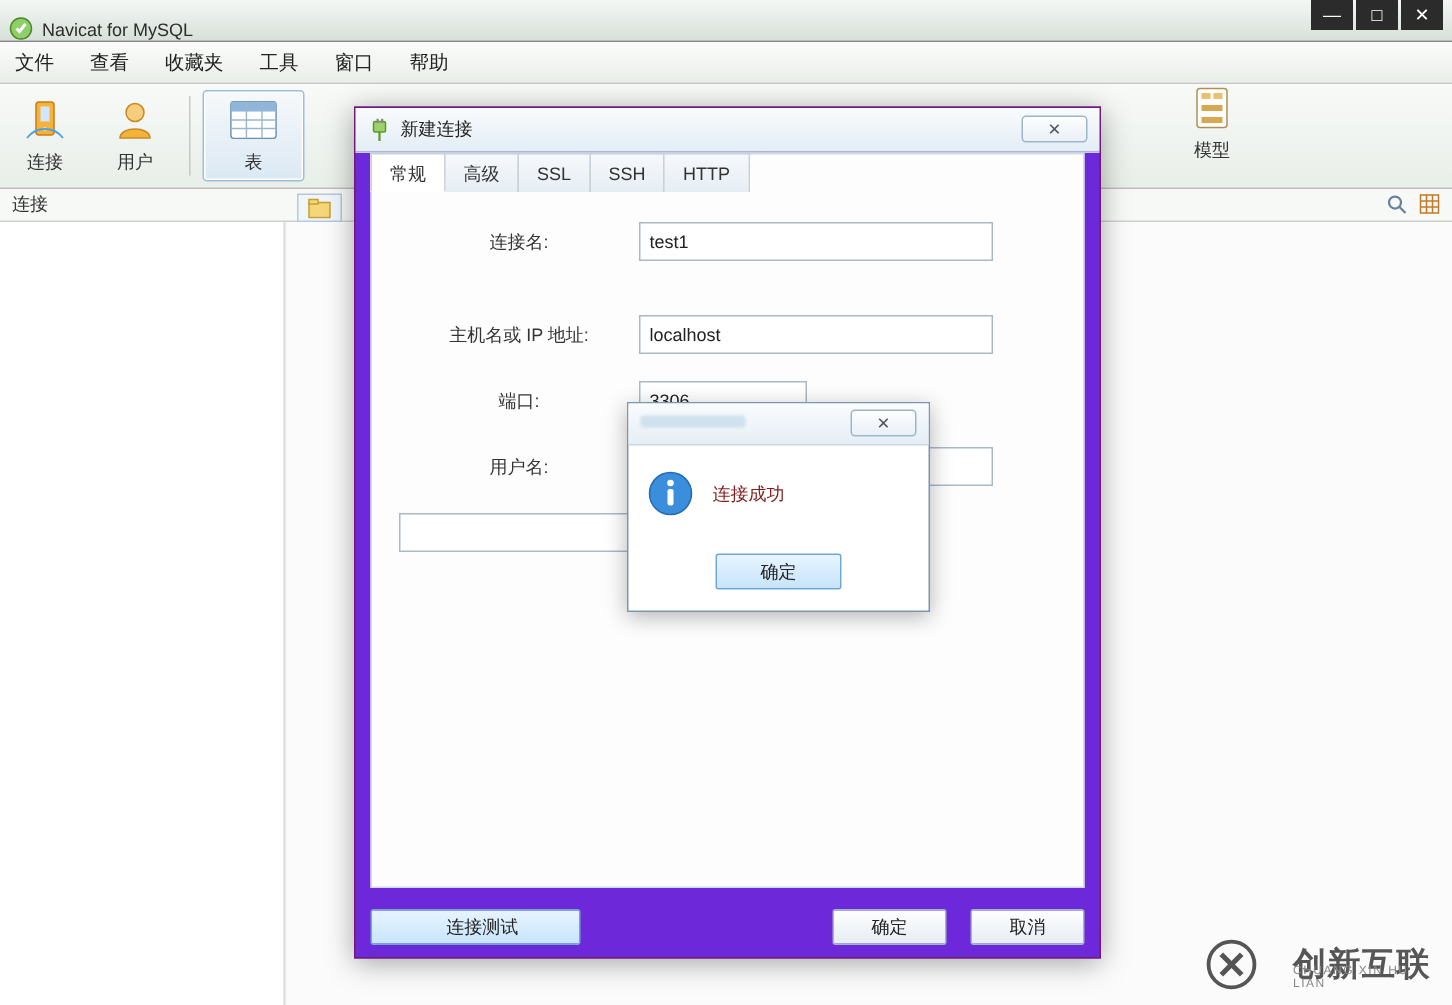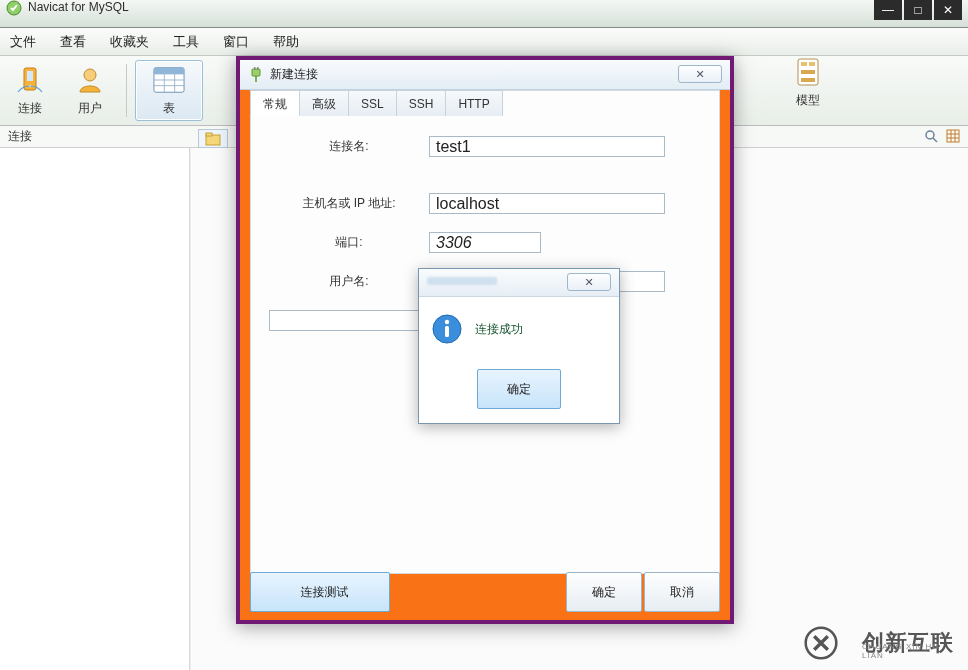--- a/index.html
+++ b/index.html
@@ -1,19 +1,19 @@
 <!DOCTYPE html>
 <html><head>
 <meta charset="utf-8">
 <style>
   * { box-sizing: border-box; font-family: "Microsoft YaHei", "Segoe UI", Tahoma, sans-serif; }
   body { margin:0; padding:0; width:968px; height:670px; background:#fff; overflow:hidden; position:relative; }
 
   
-  .titlebar { height:28px; background:linear-gradient(180deg,#f4f7f4,#d6e0d8); display:flex; align-items:flex-start; padding:0 6px; border-bottom:1px solid #888; }
+  .titlebar { height:28px; background:linear-gradient(180deg,#f4f7f4,#d6e0d8); display:flex; align-items:flex-end; padding:0 6px; border-bottom:1px solid #888; }
   .titlebar .appicon svg { width:16px; height:16px; display:block; }
   .titlebar .title { font-size:12px; margin-left:6px; color:#2d2d2d; }
   .winbtns { position:absolute; top:0; right:6px; height:22px; display:flex; }
   .winbtn { width:28px; height:20px; background:#2b2b2b; color:#fff; display:flex; align-items:center; justify-content:center; margin-left:2px; font-size:12px; cursor:default; }
 
   
   .menubar { height:28px; background:linear-gradient(180deg,#fbfcfb,#e9eee9); border-bottom:1px solid #c8c8c8; display:flex; align-items:center; padding:0 10px; font-size:13px; color:#222; }
   .menubar .menu { margin-right:24px; }
 
   
@@ -28,49 +28,49 @@
   .connstrip { height:22px; background:#f7f9f7; border-bottom:1px solid #d0d0d0; display:flex; align-items:center; padding:0 8px; font-size:12px; color:#333; position:relative; }
   .connstrip .righticons { position:absolute; right:8px; top:0; height:22px; display:flex; align-items:center; gap:8px; color:#6b8199; }
 
   
   .mainarea { position:absolute; top:148px; bottom:0; left:0; right:0; display:flex; background:#fff; }
   .sidebar { width:190px; border-right:1px solid #d8d8d8; background:#fff; }
   .content { flex:1; background:#fafbfa; border-left:1px solid #eee; }
   .smalltab { position:absolute; top:129px; left:198px; width:30px; height:19px; border:1px solid #b8c8d8; background:#eef5fb; display:flex; align-items:center; justify-content:center; }
 
   
-  .dialog { position:absolute; left:236px; top:56px; width:498px; height:568px; border:4px solid #701a75; background:#f97316; box-shadow:0 3px 18px rgba(0,0,0,.35); }
+  .dialog { position:absolute; left:236px; top:71px; width:498px; height:568px; border:1px solid #701a75; background:#6d28d9; box-shadow:0 3px 18px rgba(0,0,0,.35); }
   .dialog-titlebar { height:30px; background:linear-gradient(180deg,#f9fbfd,#e3edf5); border-bottom:1px solid #c4d2dd; display:flex; align-items:center; padding:0 8px; font-size:12px; color:#222; position:relative; }
   .dicon svg { width:16px; height:16px; display:block; }
   .dtitle { margin-left:6px; }
   .dclose { position:absolute; right:8px; top:5px; width:44px; height:18px; border:1px solid #9fb6c8; border-radius:3px; background:linear-gradient(180deg,#fdfeff,#e9f0f7); display:flex; align-items:center; justify-content:center; font-size:11px; color:#556; }
 
   .dialog-body { position:absolute; top:30px; bottom:46px; left:10px; right:10px; border:1px solid #d3dbe2; background:#fdfdfe; }
   .tabs { display:flex; height:26px; margin:-1px 0 0 -1px; }
   .tab { padding:0 12px; height:26px; line-height:26px; font-size:12px; border:1px solid #c8d2da; border-bottom:none; background:linear-gradient(180deg,#f6f9fc,#e6edf3); margin-right:-1px; color:#333; }
   .tab.active { background:#fff; border-bottom:1px solid #fff; position:relative; z-index:2; }
   .tabcontent { padding:20px 18px; font-size:12px; color:#333; }
   .formrow { display:flex; align-items:center; margin-bottom:18px; }
   .formrow .lbl { width:160px;text-align:center; }
-  .formrow input { width:236px; height:21px; border:1px solid #aab9c6; padding:0 6px; font-size:16px; color:#222; }
-  .formrow.port input { width:112px;font-style:italic; }
+  .formrow input { width:236px; height:21px; border:1px solid #aab9c6; padding:12px 6px; font-size:12px; color:#222; }
+  .formrow.port input { width:112px; }
   .formrow.gap { margin-bottom:36px; }
 
   .dialog-footer { position:absolute; bottom:8px; left:10px; right:10px; display:flex; align-items:center; }
-  .btn { height:40px; min-width:76px; border:1px solid #9fb6c8; border-radius:2px; background:linear-gradient(180deg,#fefefe,#e6edf3); font-size:12px; color:#222; padding:0 12px; display:flex; align-items:center; justify-content:center; }
+  .btn { height:24px; min-width:76px; border:1px solid #9fb6c8; border-radius:2px; background:linear-gradient(180deg,#fefefe,#e6edf3); font-size:12px; color:#222; padding:0 12px; display:flex; align-items:center; justify-content:center; }
   .btn.primary { background:linear-gradient(180deg,#e8f4ff,#c7e4fa); border-color:#6ea9d5; width:140px;padding-left:21px; }
   .dialog-footer .spacer { flex:1; }
-  .dialog-footer .btn + .btn { margin-left:2px; }
+  .dialog-footer .btn + .btn { margin-left:16px; }
 
   
   .msgbox { position:absolute; left:418px; top:268px; width:202px; border:1px solid #7a97b0; background:#fff; box-shadow:0 3px 14px rgba(0,0,0,.3); }
   .msg-titlebar { height:28px; background:linear-gradient(180deg,#fafcfe,#e6eef5); border-bottom:1px solid #cbd6e0; position:relative; }
   .msg-titlebar .blurtitle { position:absolute; left:8px; top:8px; width:70px; height:8px; background:#cfe0ee; filter:blur(1px); border-radius:2px; }
   .msg-titlebar .dclose { right:8px; top:4px; }
-  .msg-body { padding:16px 12px; display:flex; align-items:center; font-size:12px; color:#14532d; }
+  .msg-body { padding:16px 12px; display:flex; align-items:center; font-size:12px; color:#7f1d1d; }
   .msg-body .iico { width:32px; height:32px; margin-right:12px; display:flex; align-items:center; justify-content:center; }
   .msg-footer { padding:8px 0 14px; display:flex; justify-content:center; }
   .msg-footer .btn { background:linear-gradient(180deg,#e8f4ff,#c7e4fa); border-color:#6ea9d5; min-width:84px; }
 
   
   .watermark { position:absolute; right:14px; bottom:10px; display:flex; align-items:center; gap:24px; color:#565656; }
   .watermark .big { font-size:22px; font-weight:600; letter-spacing:1px; }
   .watermark .small { font-size:8px; letter-spacing:1px; color:#888; position:absolute; right:2px; bottom:-2px; }
   .watermark svg { width:34px; height:34px; }
   .ghosturl { position:absolute; right:140px; bottom:30px; font-size:13px; color:#e9e9e9; font-style:italic; letter-spacing:.5px; }

